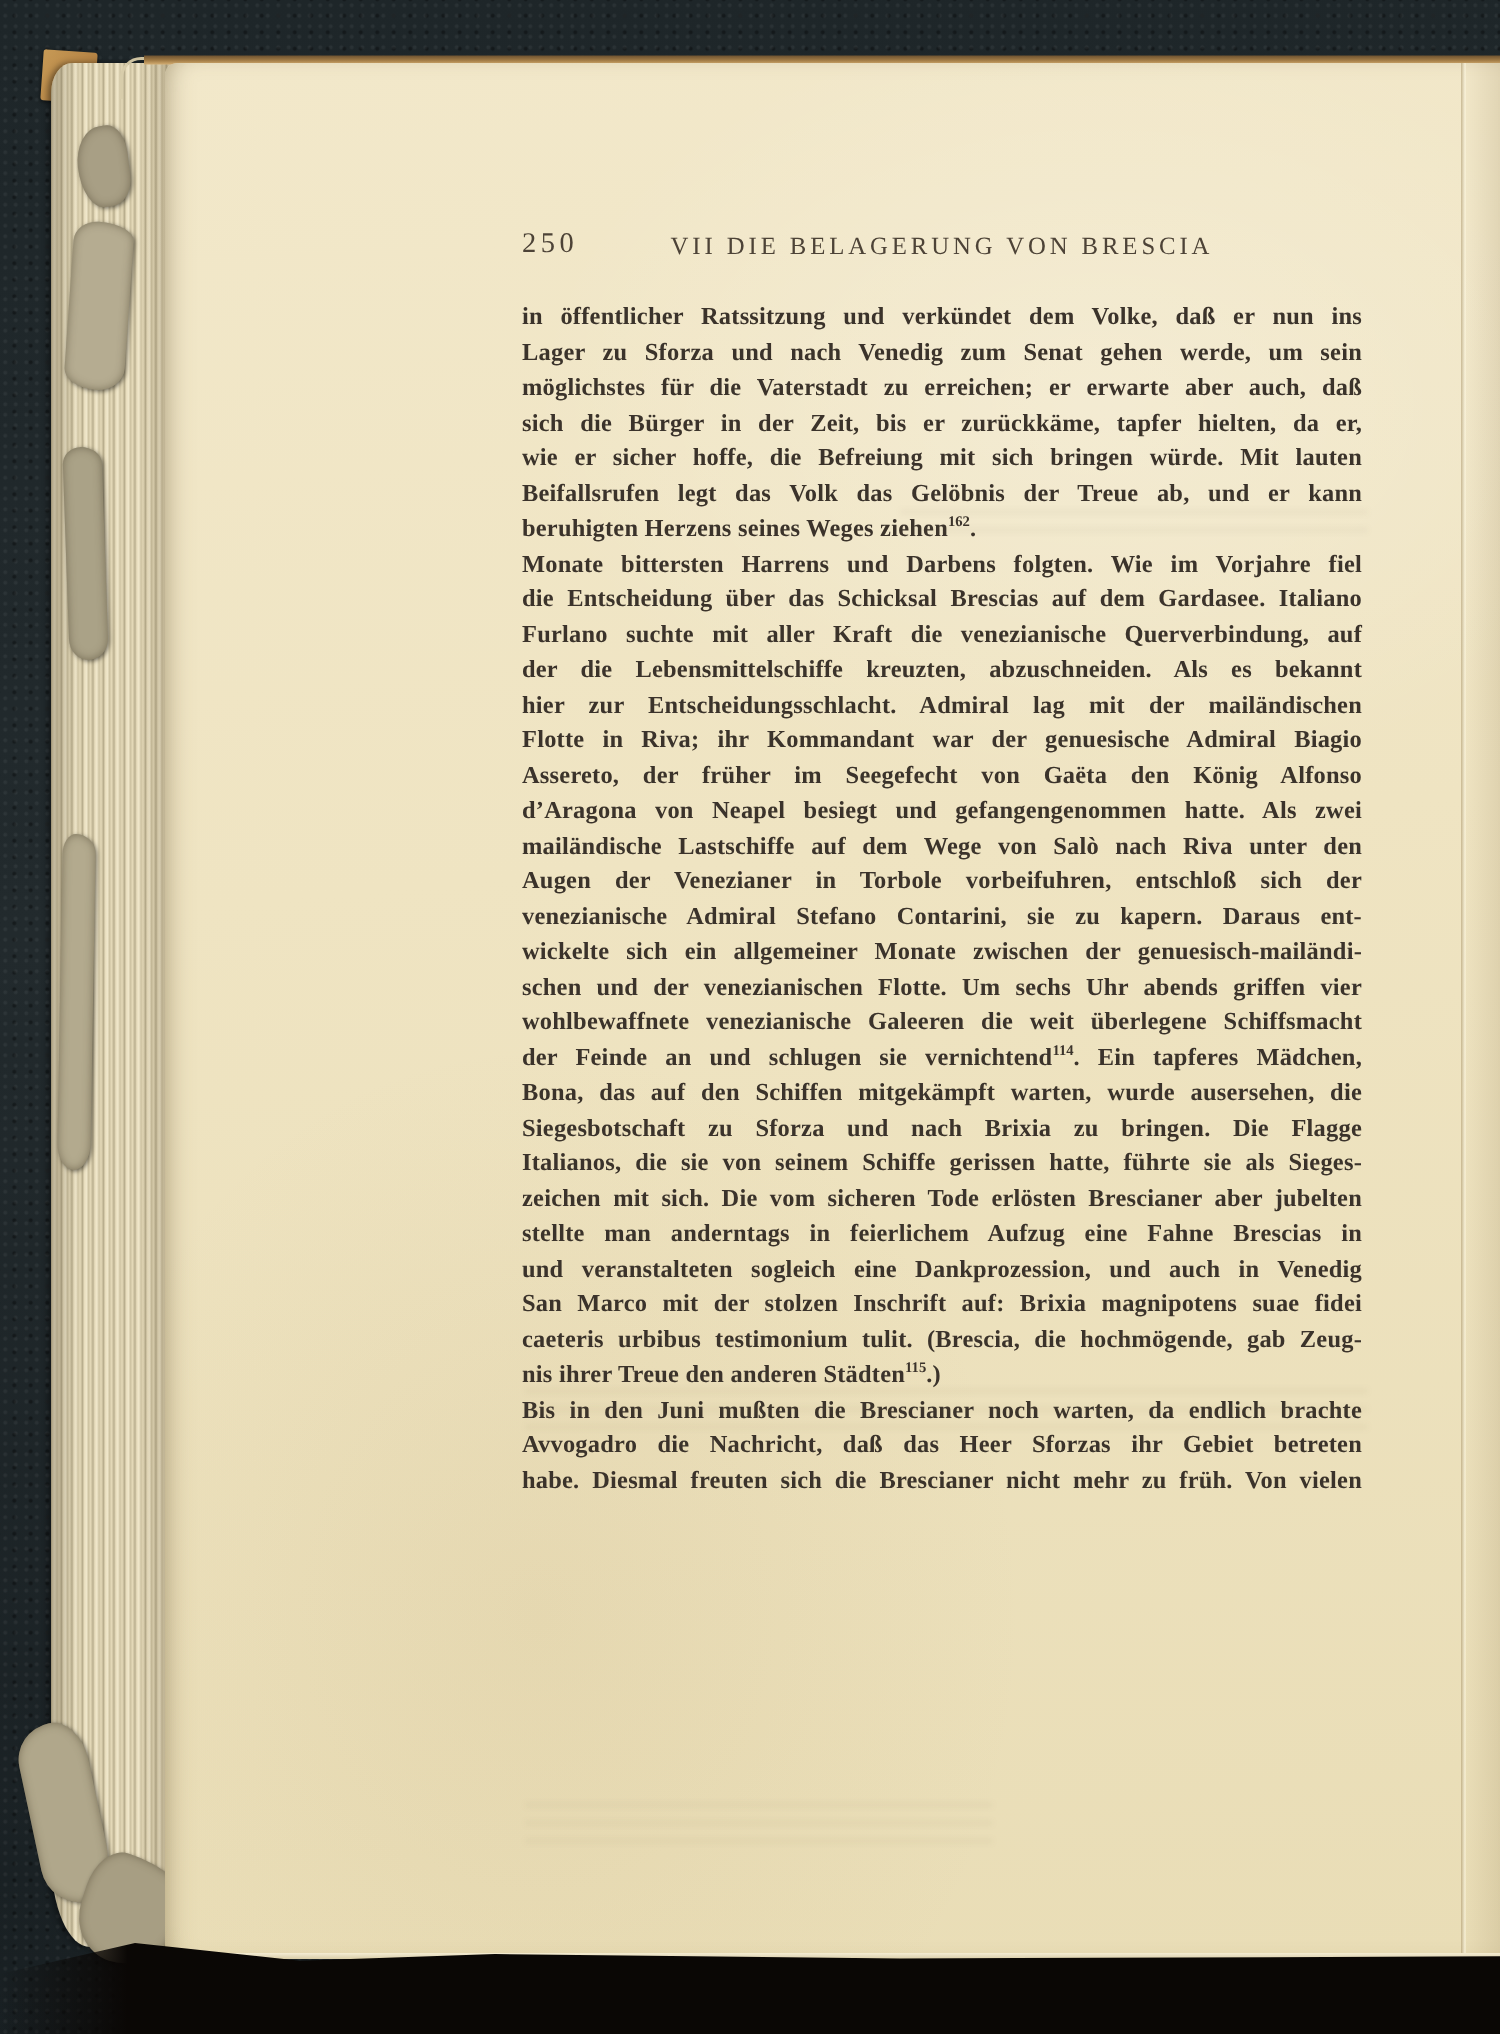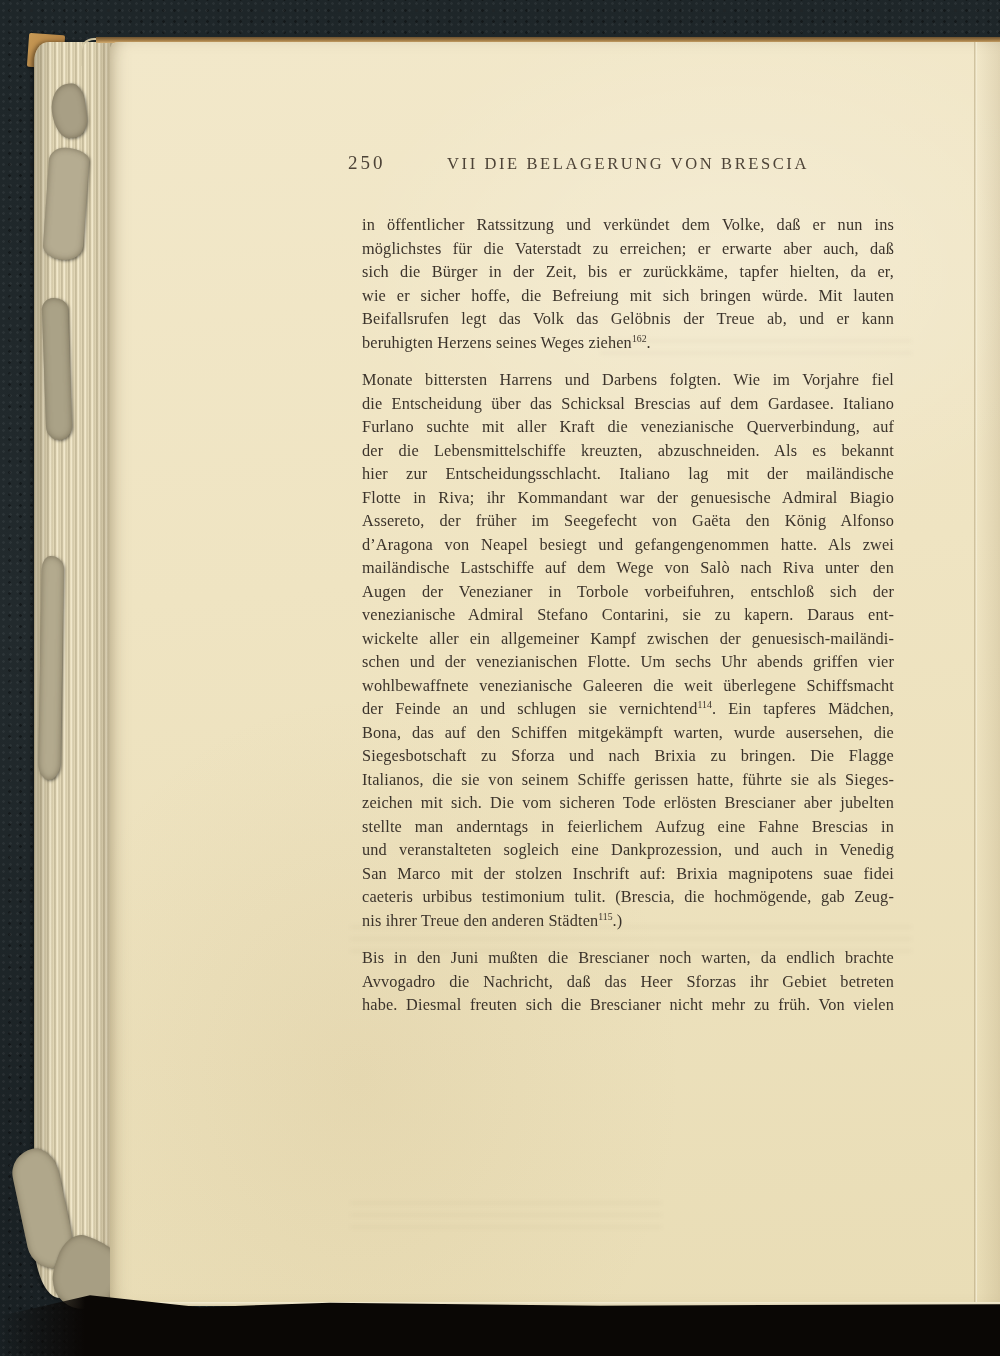--- a/index.html
+++ b/index.html
@@ -114,21 +114,21 @@
   .running-title{
     position:absolute;left:0;right:0;top:4px;text-align:center;
     font-size:16.5px;letter-spacing:2.6px;color:var(--ink-header);
   }
 
   
   .text-block{
     position:absolute;left:238px;top:157px;width:560px;
     color:var(--ink);font-size:16.3px;line-height:23.5px;
   }
-  .para{margin:14px;}
+  .para{margin:0;font-weight:bold;}
   .line{
     text-align:justify;text-align-last:justify;
     letter-spacing:.15px;
   }
   .line.last{text-align-last:left;}
   sup{font-size:.60em;line-height:0;vertical-align:super;letter-spacing:0;}
 
   
   .smudge{
     position:absolute;
@@ -163,39 +163,40 @@
     <div class="gutter-shade"></div>
 
     <div class="header-row">
       <span class="page-number">250</span>
       <span class="running-title">VII DIE BELAGERUNG VON BRESCIA</span>
     </div>
 
     <div class="text-block">
         <div class="para">
           <div class="line">in öffentlicher Ratssitzung und verkündet dem Volke, daß er nun ins</div>
+          <div class="line">Lager zu Sforza und nach Venedig zum Senat gehen werde, um sein</div>
           <div class="line">möglichstes für die Vaterstadt zu erreichen; er erwarte aber auch, daß</div>
           <div class="line">sich die Bürger in der Zeit, bis er zurückkäme, tapfer hielten, da er,</div>
           <div class="line">wie er sicher hoffe, die Befreiung mit sich bringen würde. Mit lauten</div>
           <div class="line">Beifallsrufen legt das Volk das Gelöbnis der Treue ab, und er kann</div>
           <div class="line last">beruhigten Herzens seines Weges ziehen<sup>162</sup>.</div>
         </div>
         <div class="para">
           <div class="line">Monate bittersten Harrens und Darbens folgten. Wie im Vorjahre fiel</div>
           <div class="line">die Entscheidung über das Schicksal Brescias auf dem Gardasee. Italiano</div>
           <div class="line">Furlano suchte mit aller Kraft die venezianische Querverbindung, auf</div>
           <div class="line">der die Lebensmittelschiffe kreuzten, abzuschneiden. Als es bekannt</div>
-          <div class="line">hier zur Entscheidungsschlacht. Italiano lag mit der mailändische</div>
+          <div class="line">hier zur Entscheidungsschlacht. Admiral lag mit der mailändischen</div>
           <div class="line">Flotte in Riva; ihr Kommandant war der genuesische Admiral Biagio</div>
           <div class="line">Assereto, der früher im Seegefecht von Gaëta den König Alfonso</div>
           <div class="line">d’Aragona von Neapel besiegt und gefangengenommen hatte. Als zwei</div>
           <div class="line">mailändische Lastschiffe auf dem Wege von Salò nach Riva unter den</div>
           <div class="line">Augen der Venezianer in Torbole vorbeifuhren, entschloß sich der</div>
           <div class="line">venezianische Admiral Stefano Contarini, sie zu kapern. Daraus ent-</div>
-          <div class="line">wickelte aller ein allgemeiner Kampf zwischen der genuesisch-mailändi-</div>
+          <div class="line">wickelte sich ein allgemeiner Monate zwischen der genuesisch-mailändi-</div>
           <div class="line">schen und der venezianischen Flotte. Um sechs Uhr abends griffen vier</div>
           <div class="line">wohlbewaffnete venezianische Galeeren die weit überlegene Schiffsmacht</div>
           <div class="line">der Feinde an und schlugen sie vernichtend<sup>114</sup>. Ein tapferes Mädchen,</div>
           <div class="line">Bona, das auf den Schiffen mitgekämpft warten, wurde ausersehen, die</div>
           <div class="line">Siegesbotschaft zu Sforza und nach Brixia zu bringen. Die Flagge</div>
           <div class="line">Italianos, die sie von seinem Schiffe gerissen hatte, führte sie als Sieges-</div>
           <div class="line">zeichen mit sich. Die vom sicheren Tode erlösten Brescianer aber jubelten</div>
           <div class="line">stellte man anderntags in feierlichem Aufzug eine Fahne Brescias in</div>
           <div class="line">und veranstalteten sogleich eine Dankprozession, und auch in Venedig</div>
           <div class="line">San Marco mit der stolzen Inschrift auf: Brixia magnipotens suae fidei</div>

